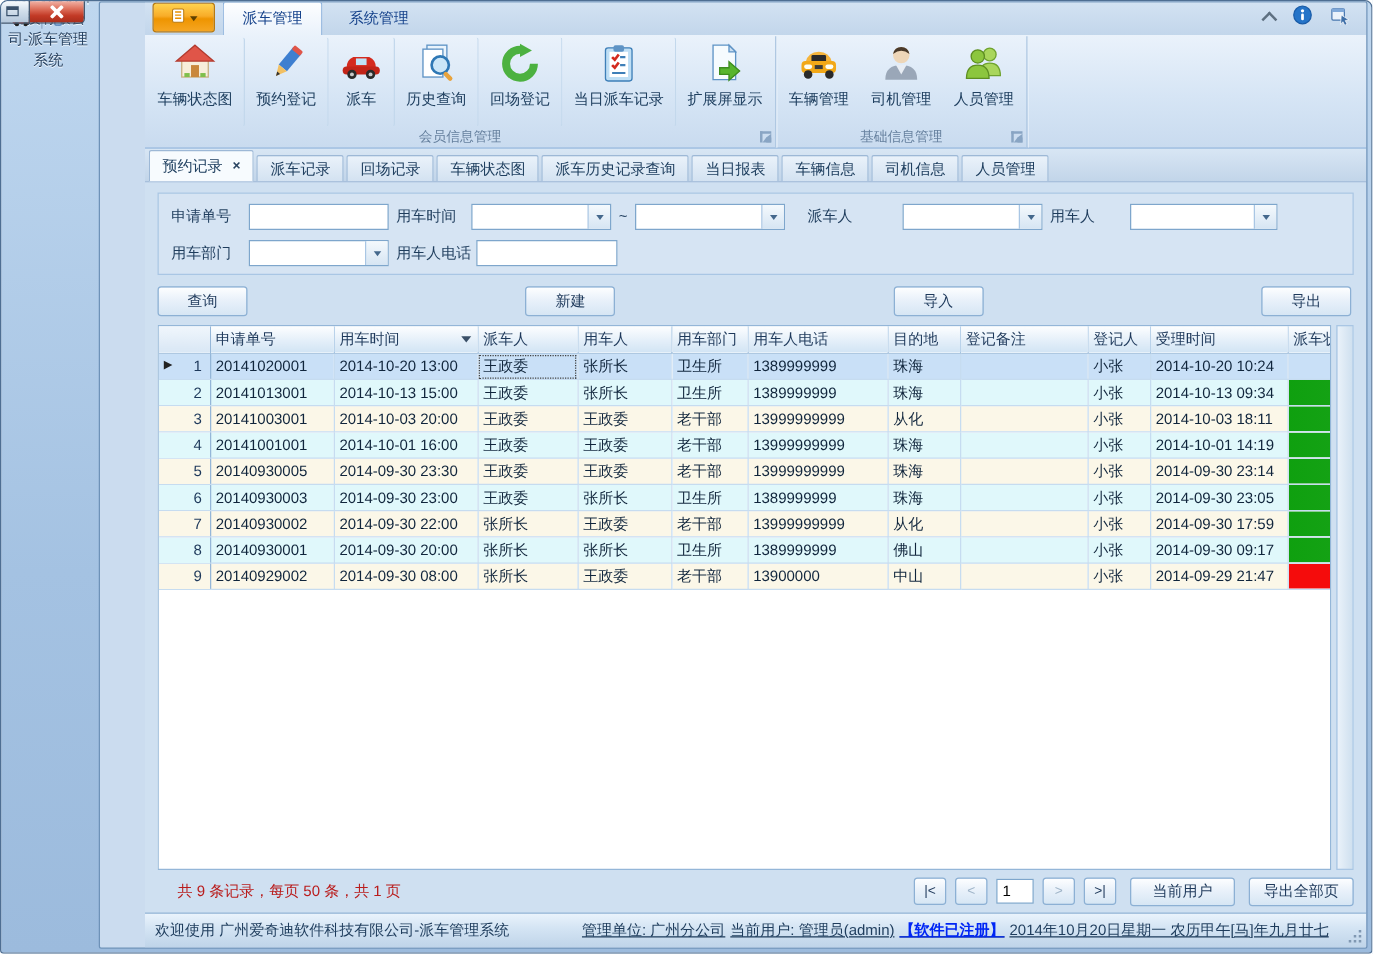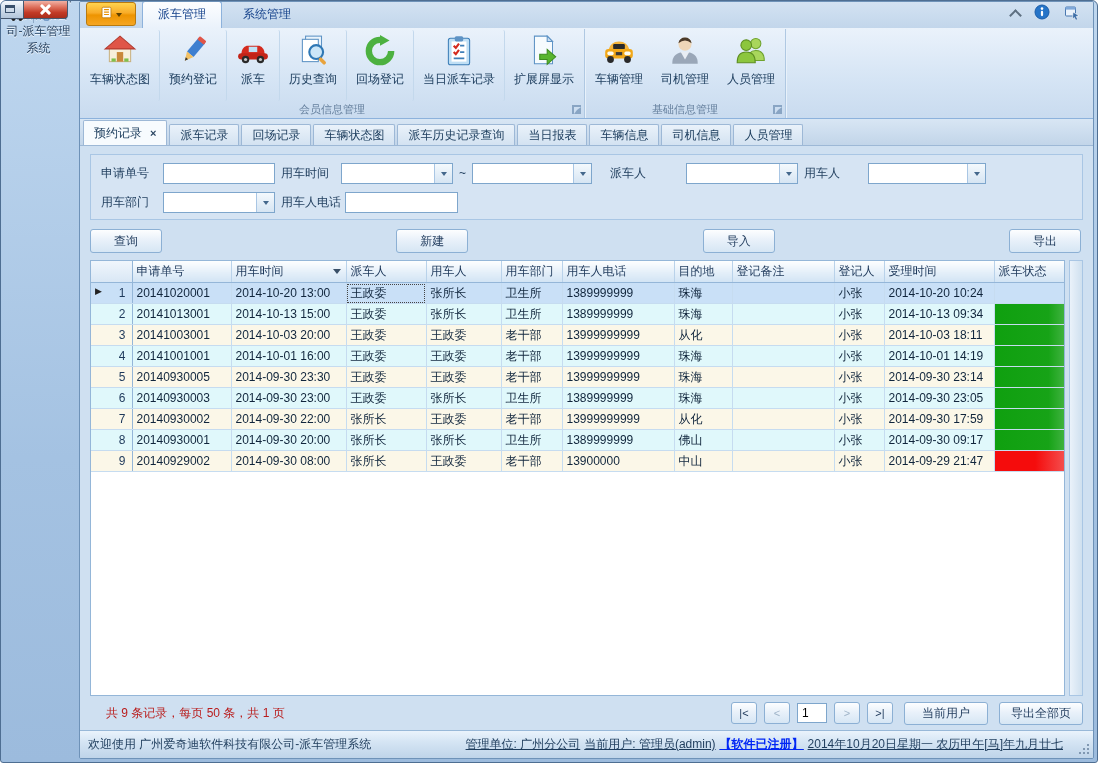--- a/index.html
+++ b/index.html
@@ -18,21 +18,21 @@
     background:linear-gradient(#FBFDFF,#D4E0EC 45%,#B4C7DB);display:flex;align-items:center;justify-content:center;}
   .cap.min{border-radius:0 0 0 4px;}
   .cap.close{width:45px;border-radius:0 0 4px 0;background:linear-gradient(#F4BCB0,#DD6F5B 40%,#C23A26 70%,#A92D1B);}
   .g-min{width:10px;height:3px;background:#39506B;border-radius:1px;margin-top:7px;}
   .g-max{width:10px;height:8px;box-sizing:border-box;border:1px solid #39506B;border-top:3px solid #39506B;}
   .g-x{position:relative;width:13px;height:13px;}
   .g-x::before,.g-x::after{content:"";position:absolute;left:5px;top:0;width:3px;height:13px;background:#fff;border-radius:1px;}
   .g-x::before{transform:rotate(45deg);} .g-x::after{transform:rotate(-45deg);}
   
   .frame-inner{flex:1;display:flex;flex-direction:column;margin:0 3px 3px;border:1px solid #6E92B8;border-radius:2px;
-    background:#CBDCEF;overflow:hidden;}
+    background:#CBDCEF;overflow:hidden;padding-left:36px;}
   
   .tabrow{height:26px;flex:0 0 26px;background:linear-gradient(#D3E2F2,#C2D6EB);display:flex;align-items:flex-end;padding-left:6px;position:relative;}
   .appbtn{width:48px;height:22px;margin-bottom:2px;border-radius:3px;border:1px solid #B87A10;
     background:linear-gradient(#FFD34F,#F8AC28 45%,#EE9400 55%,#F5A623);display:flex;align-items:center;justify-content:center;gap:3px;}
   .rtab{padding:4px 15px 5px;color:#15428B;margin-left:6px;}
   .rtab.active{background:linear-gradient(#FDFEFF,#EAF2FB);border:1px solid #8DB2DC;border-bottom:none;border-radius:3px 3px 0 0;}
   .tabrow-right{margin-left:auto;display:flex;align-items:center;gap:14px;padding-right:12px;margin-bottom:5px;}
   .chevup{width:7px;height:7px;border-left:2px solid #5E7081;border-top:2px solid #5E7081;transform:rotate(45deg);margin-top:3px;}
   
   .ribbon{height:89px;flex:0 0 89px;background:linear-gradient(#EAF2FB,#D6E5F5 55%,#C9DBEF);border-bottom:1px solid #8DB2DC;display:flex;padding:1px 0 0;}

